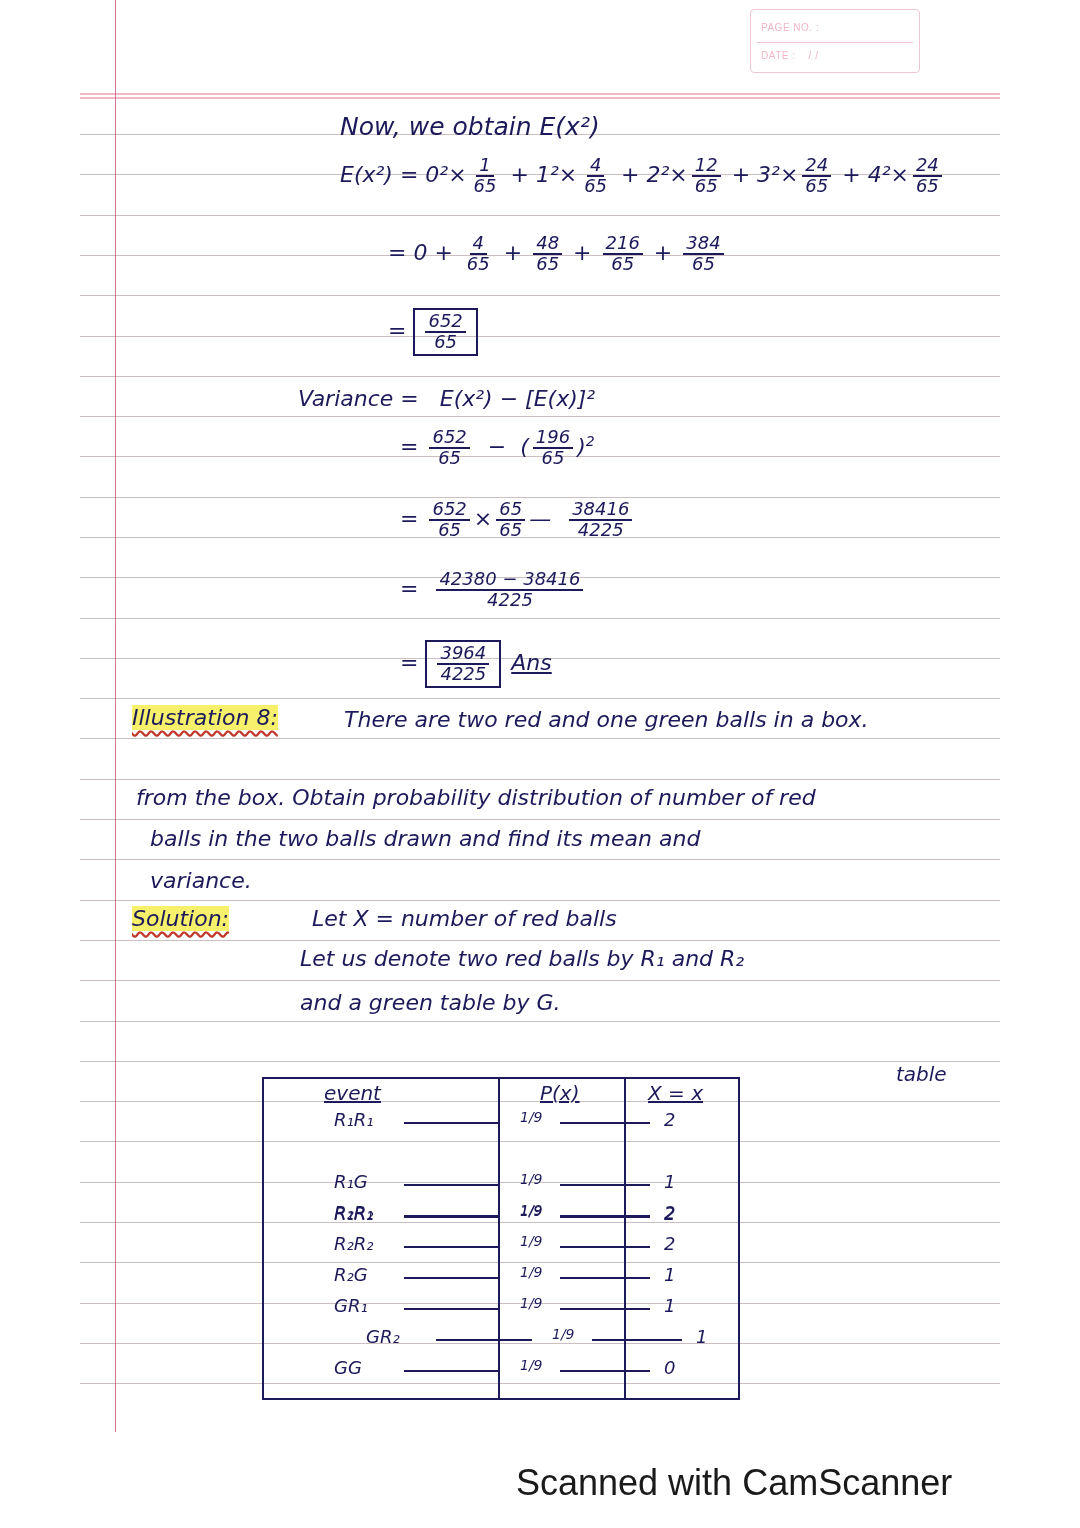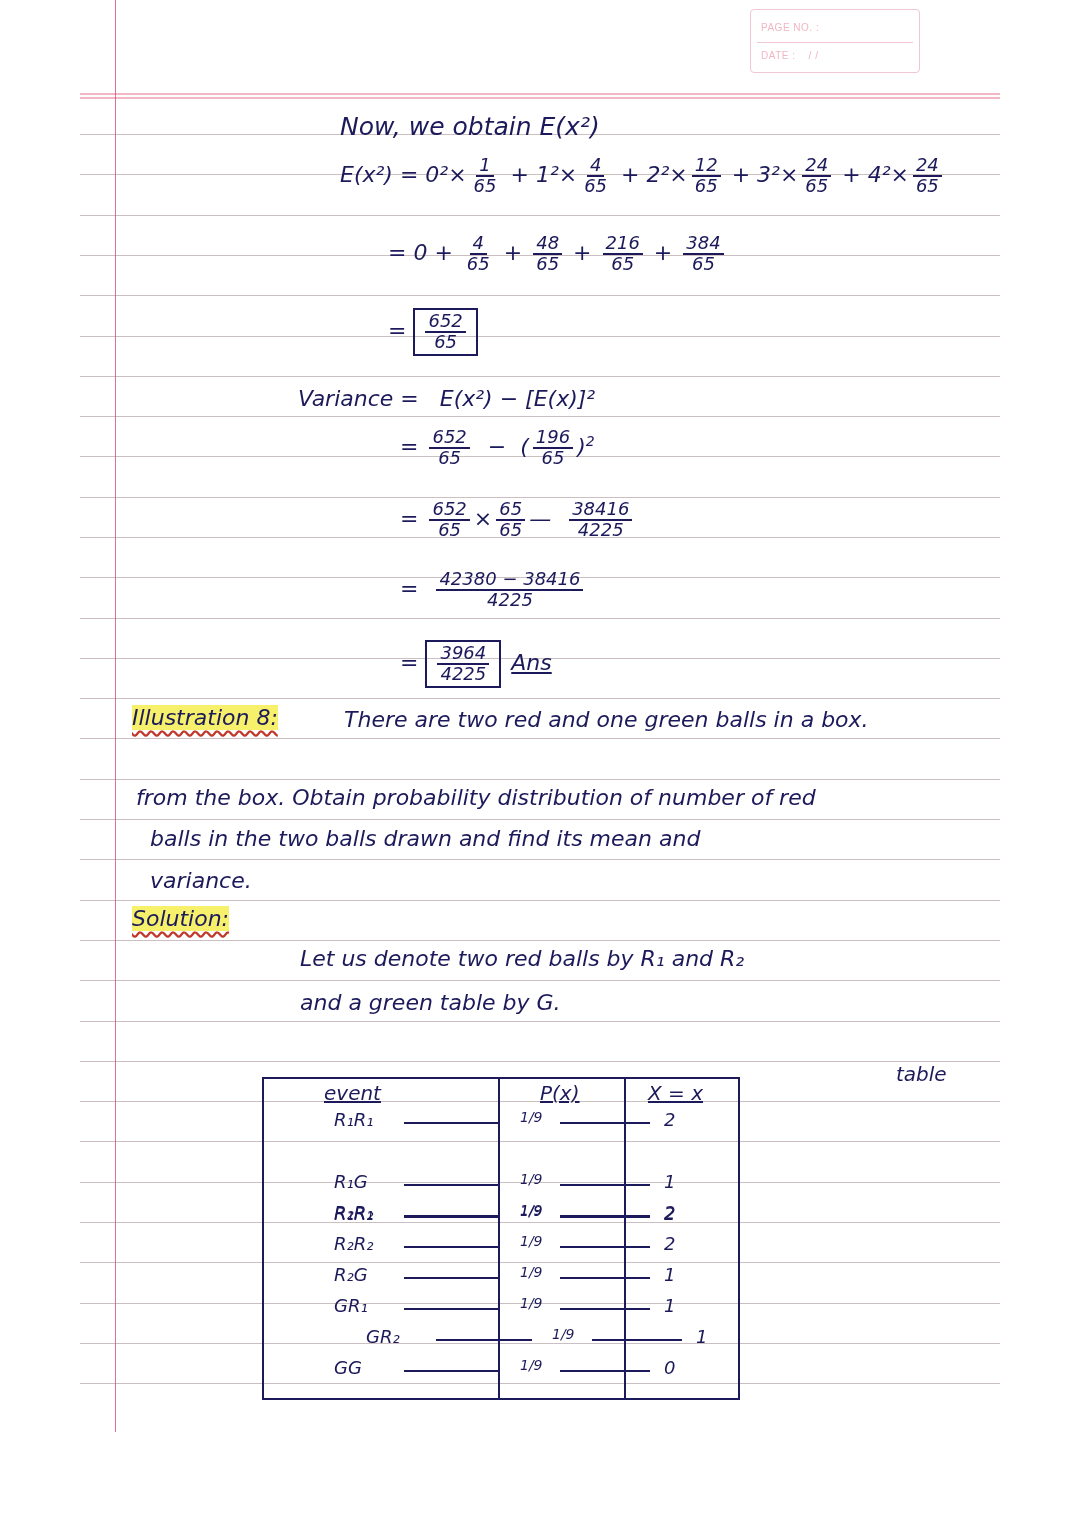--- a/index.html
+++ b/index.html
@@ -186,20 +186,21 @@
         </span></span><span class="ans">Ans</span>
   </div>
 
   <div class="ink med" style="left:132px; top:705px"><span class="hl">Illustration 8:</span></div>
   <div class="ink med" style="left:344px; top:707px">There are two red and one green balls in a box.</div>
   <div class="ink med" style="left:136px; top:785px">from the box. Obtain probability distribution of number of red</div>
   <div class="ink med" style="left:150px; top:826px">balls in the two balls drawn and find its mean and</div>
   <div class="ink med" style="left:150px; top:868px">variance.</div>
 
   <div class="ink med" style="left:132px; top:906px"><span class="hl">Solution:</span></div>
+  <div class="ink med" style="left:312px; top:906px">Let X = number of red balls</div>
   <div class="ink med" style="left:300px; top:946px">Let us denote two red balls by R₁ and R₂</div>
   <div class="ink med" style="left:300px; top:990px">and a green table by G.</div>
   <div class="ink" style="left:896px; top:1062px; font-size:20px">table</div>
 
   <div class="tbl">
     <div class="topline"></div>
     <div class="vline" style="left:234px"></div>
     <div class="vline" style="left:360px"></div>
     <div class="hdr" style="left:60px">event</div>
     <div class="hdr" style="left:276px">P(x)</div>
@@ -264,13 +265,14 @@
         <div class="trow" style="top: 280px;">
           <span class="ev">GG</span>
           <div class="conn1"></div>
           <span class="pv">1/9</span>
           <div class="conn2"></div>
           <span class="xv">0</span>
         </div>
       </div>
   </div>
 
+  <div class="watermark">Scanned with CamScanner</div>
 </div>
 
 </body></html>

